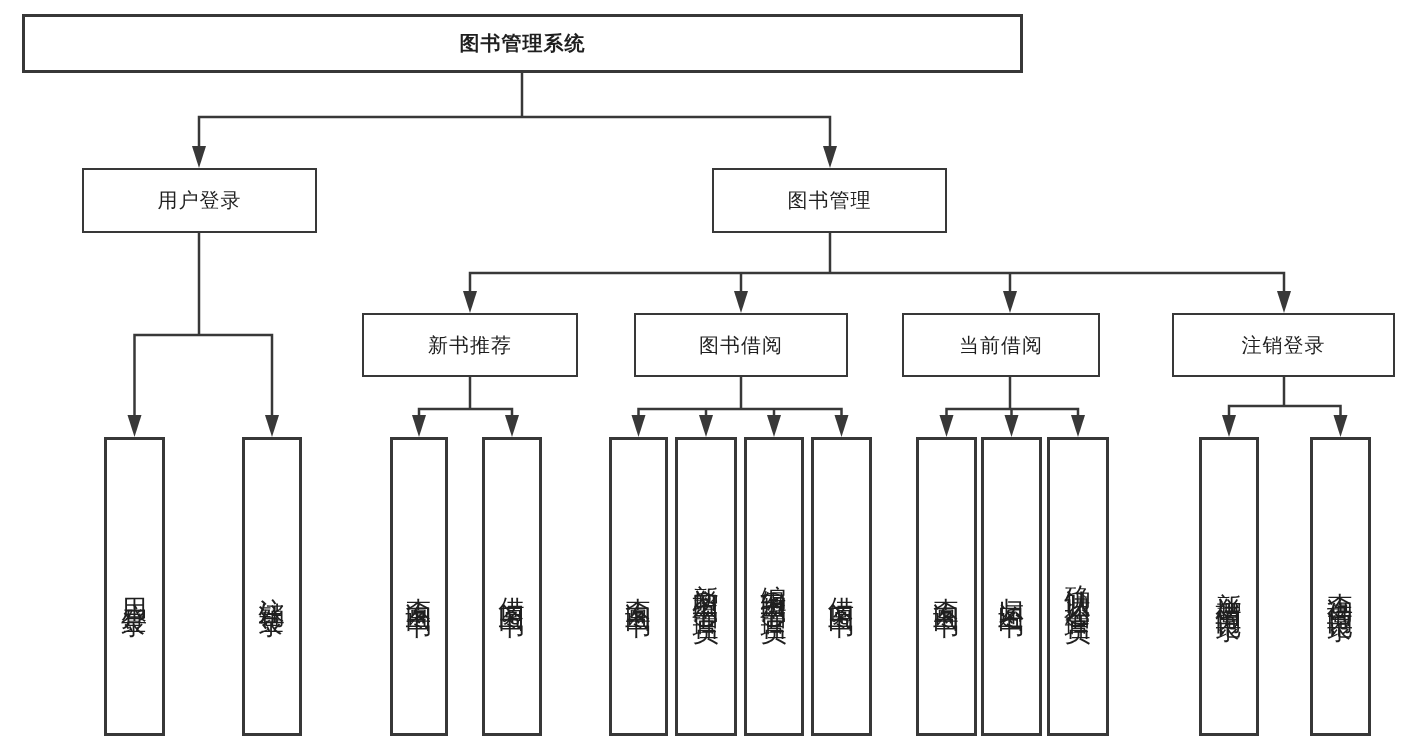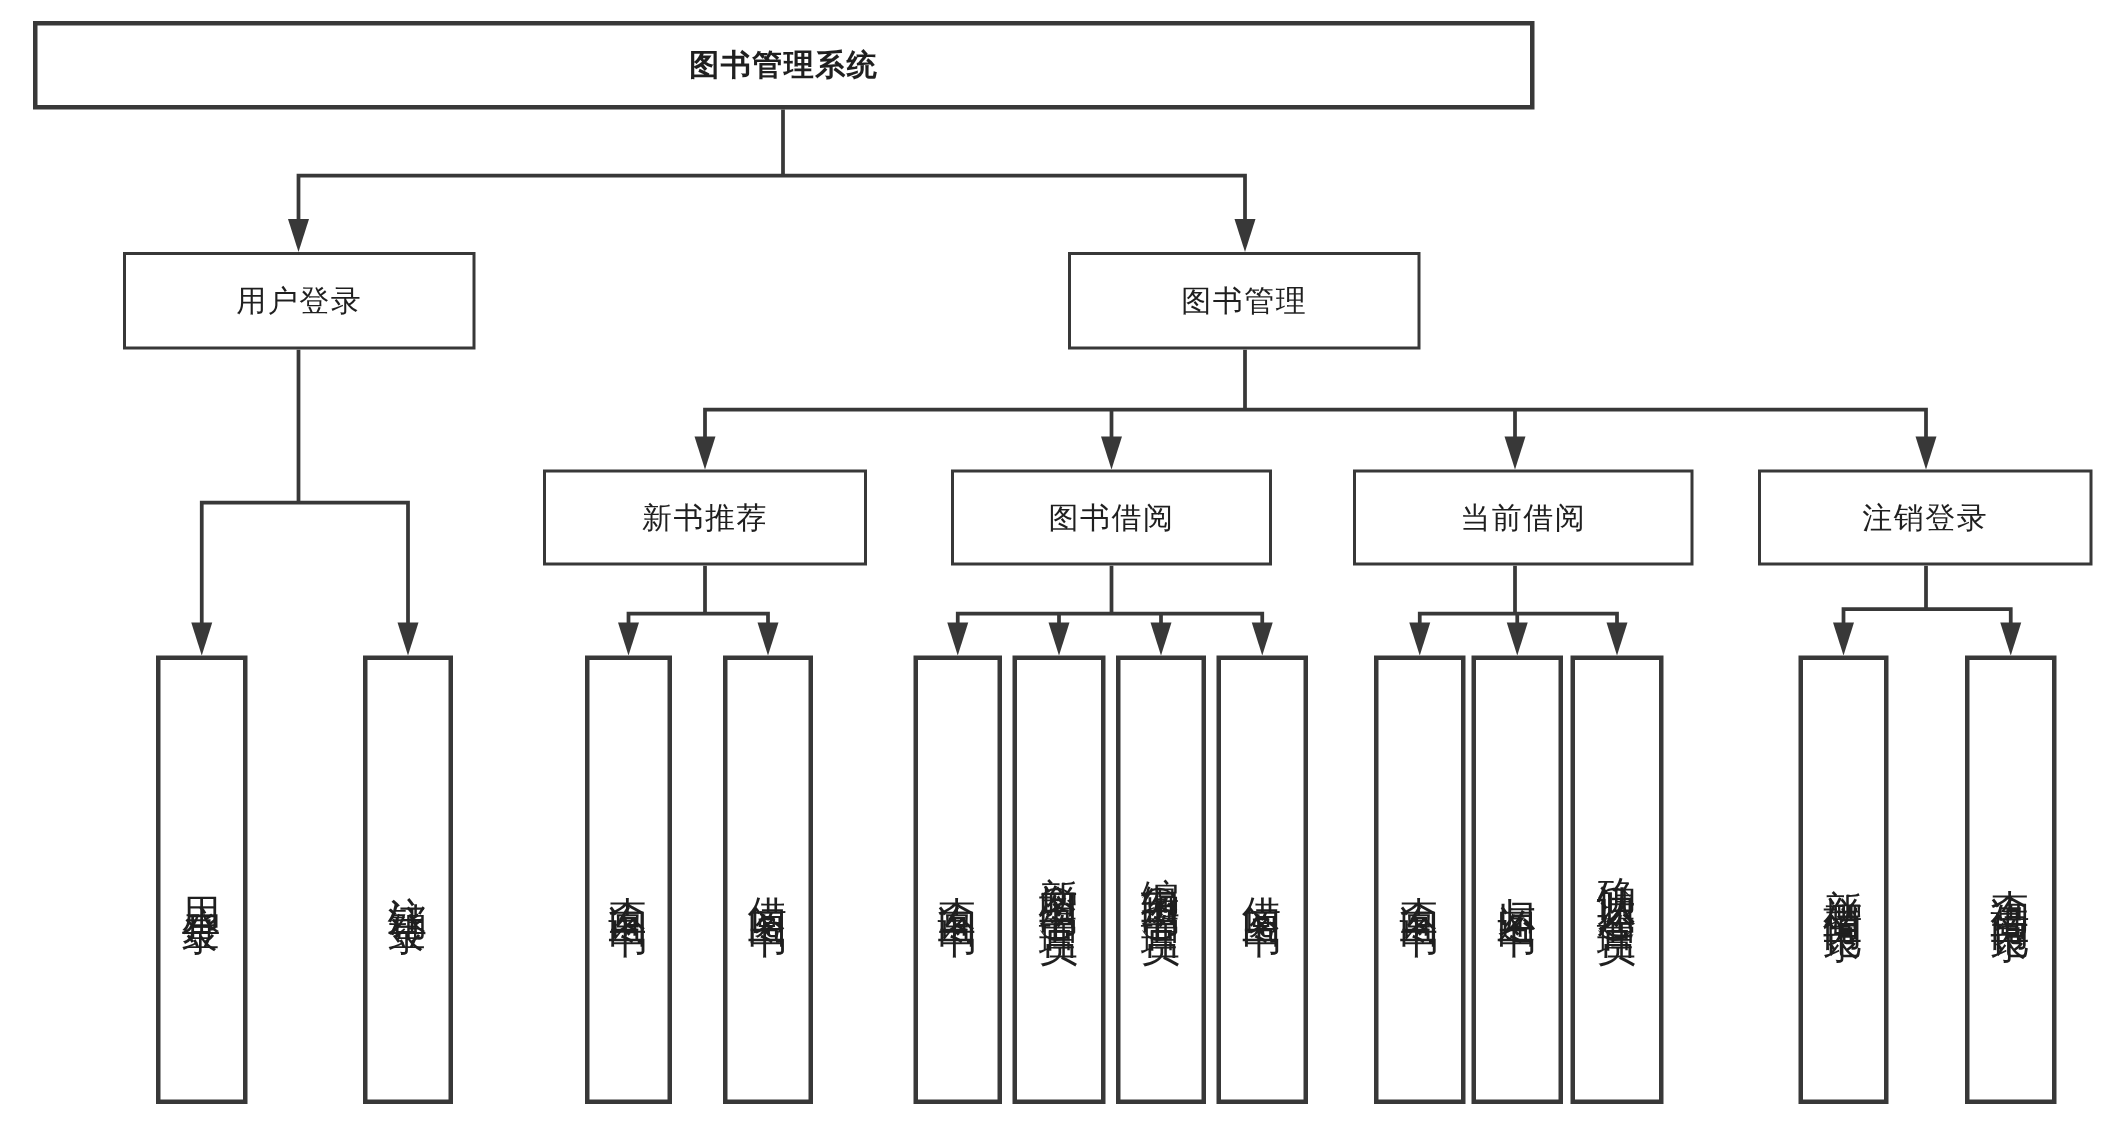--- a/index.html
+++ b/index.html
@@ -40,21 +40,21 @@
     color: #1f1f1f;
     line-height: 1;
   }
   
   .n-root  { left: 22px;   top: 14px;  width: 1001px; height: 59px; font-weight: bold; }
   .n-login { left: 82px;   top: 168px; width: 235px;  height: 65px; }
   .n-mgmt  { left: 712px;  top: 168px; width: 235px;  height: 65px; }
   .n-l3    { top: 313px; height: 64px; }
   .n-new   { left: 362px;  width: 216px; }
   .n-borrow{ left: 634px;  width: 214px; }
-  .n-cur   { left: 902px;  width: 227px; }
+  .n-cur   { left: 902px;  width: 198px; }
   .n-rec   { left: 1172px; width: 223px; }
   .leaf    { top: 437px; height: 299px; }
   .a1 { left: 104px;  width: 61px; }
   .a2 { left: 242px;  width: 60px; }
   .b1 { left: 390px;  width: 58px; }
   .b2 { left: 482px;  width: 60px; }
   .c1 { left: 609px;  width: 59px; }
   .c2 { left: 675px;  width: 62px; }
   .c3 { left: 744px;  width: 60px; }
   .c4 { left: 811px;  width: 61px; }

